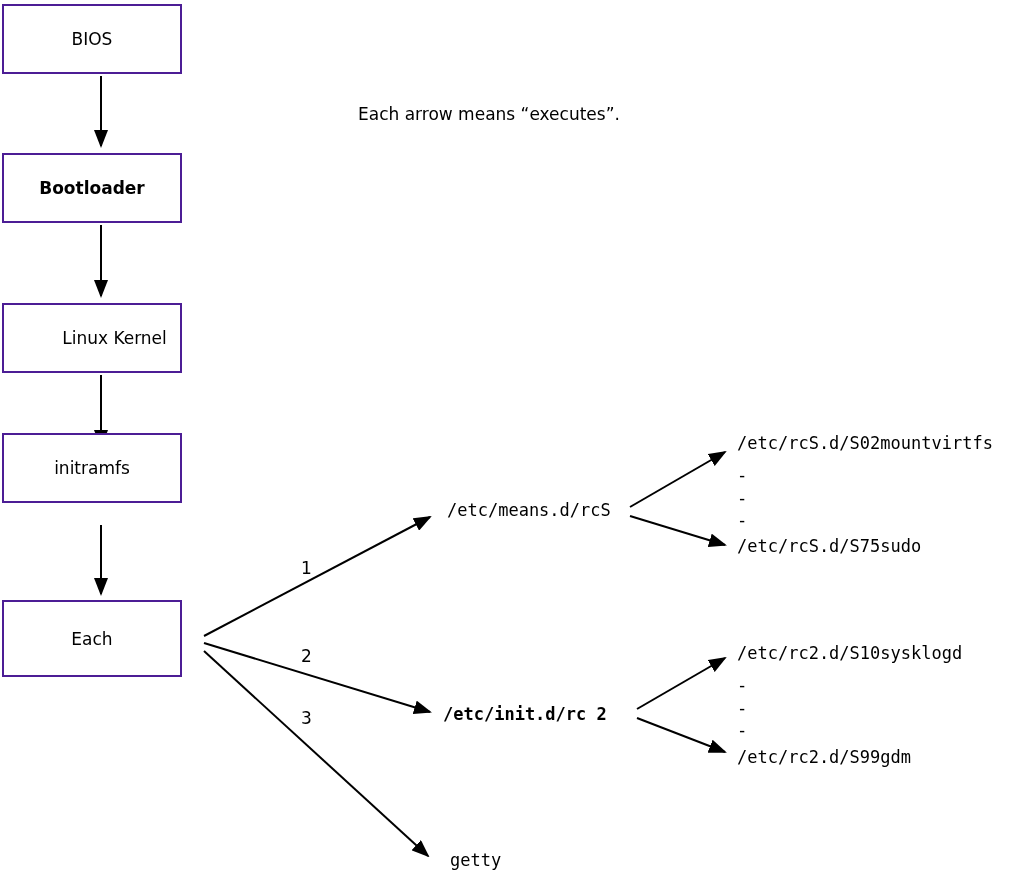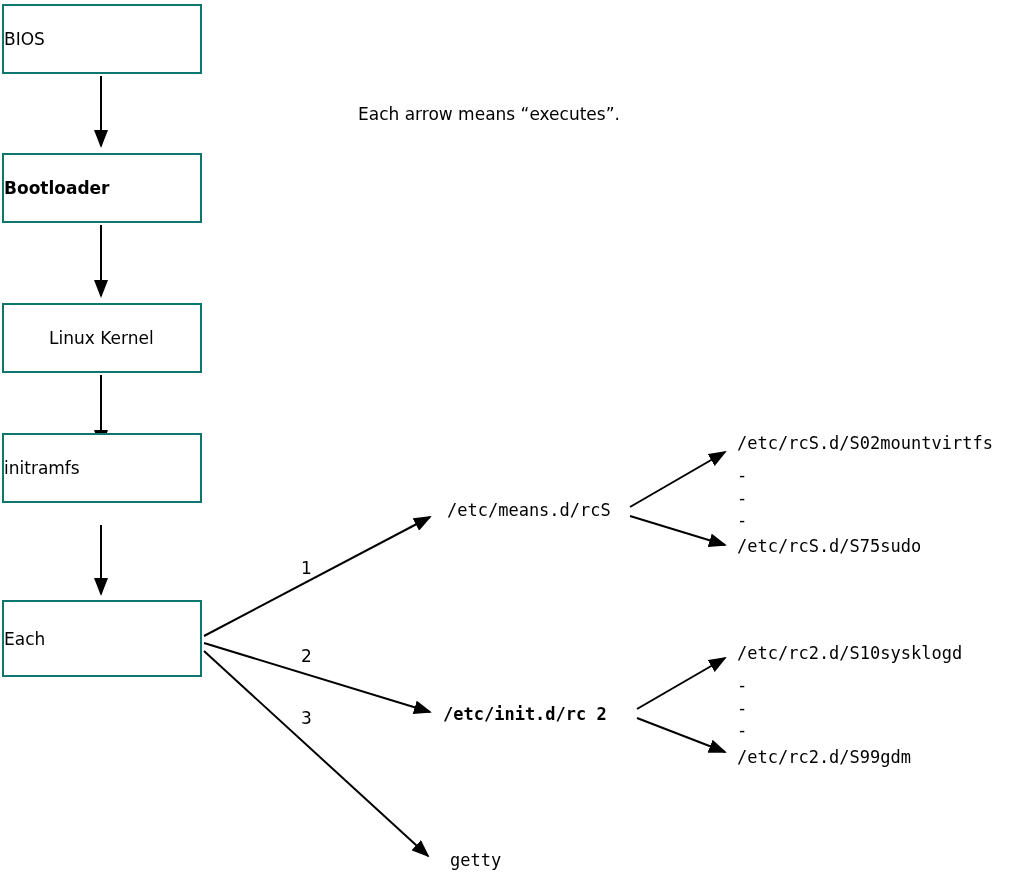--- a/index.html
+++ b/index.html
@@ -11,28 +11,28 @@
     height: 875px;
     position: relative;
     overflow: hidden;
     background: #ffffff;
     color: #000000;
     font-family: "DejaVu Sans", sans-serif;
   }
   .box {
     position: absolute;
     left: 2px;
-    width: 200px;
+    width: 180px;
     height: 70px;
     box-sizing: border-box;
-    border: 2px solid #0f766e;
+    border: 2px solid #4c1d95;
     background: #ffffff;
     display: flex;
     align-items: center;
-    justify-content: flex-start;
+    justify-content: center;
     font-size: 17px;
   }
   .mono {
     position: absolute;
     font-family: "DejaVu Sans Mono", monospace;
     font-size: 17px;
     white-space: pre;
     line-height: 1.1;
   }
   .num {

